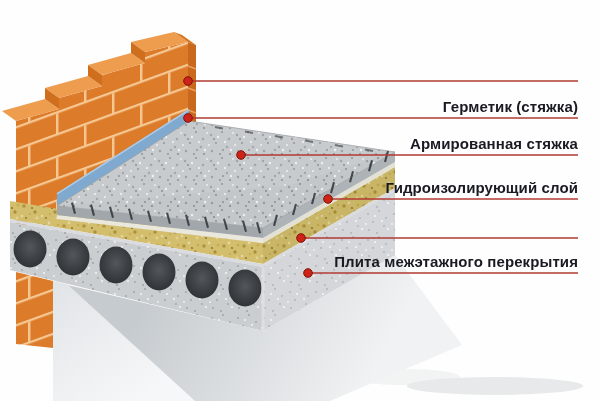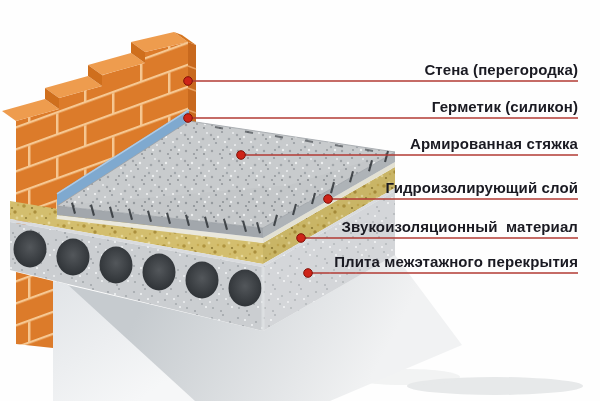--- a/index.html
+++ b/index.html
@@ -179,21 +179,19 @@
         <line x1="328" y1="199" x2="578" y2="199" stroke="#b23a33" stroke-width="1.5"></line>
         <circle cx="328" cy="199" r="4.3" fill="#ce2418" stroke="#801109" stroke-width="1"></circle>
         <line x1="301" y1="238" x2="578" y2="238" stroke="#b23a33" stroke-width="1.5"></line>
         <circle cx="301" cy="238" r="4.3" fill="#ce2418" stroke="#801109" stroke-width="1"></circle>
         <line x1="308" y1="273" x2="578" y2="273" stroke="#b23a33" stroke-width="1.5"></line>
         <circle cx="308" cy="273" r="4.3" fill="#ce2418" stroke="#801109" stroke-width="1"></circle>
       </g>
 </svg>
 
 <div id="callout-layer">
-      <div class="callout-label" style="top: 62px; color: rgb(26, 26, 34);">Стена (перегородка)</div>
-      <div class="callout-label" style="top: 99px; color: rgb(26, 26, 34);">Герметик (силикон)</div>
+      <div class="callout-label" style="top: 99px; color: rgb(26, 26, 34);">Герметик (стяжка)</div>
       <div class="callout-label" style="top: 136px; color: rgb(26, 26, 34);">Армированная стяжка</div>
       <div class="callout-label" style="top: 180px; color: rgb(26, 26, 34);">Гидроизолирующий слой</div>
-      <div class="callout-label" style="top: 219px; color: rgb(26, 26, 34);">Звукоизоляционный  материал</div>
       <div class="callout-label" style="top: 254px; color: rgb(26, 26, 34); text-align: center;">Плита межэтажного перекрытия</div>
     </div>
 
 </div>
 
 </body></html>

